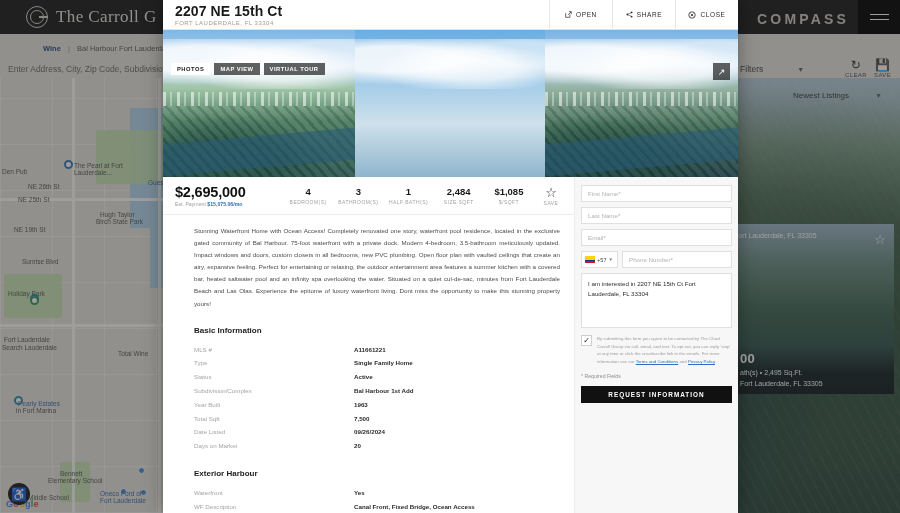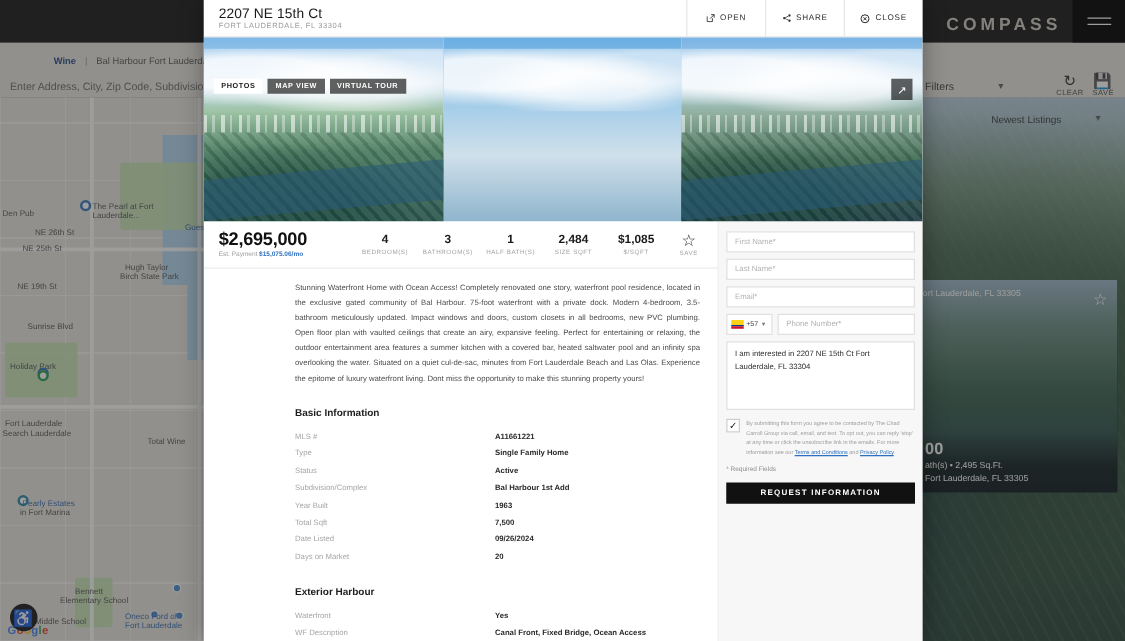--- a/index.html
+++ b/index.html
@@ -159,21 +159,21 @@
   
   .modal{
     position:absolute; left:163px; top:0; width:575px; height:513px;
     background:#ffffff; box-shadow:0 0 18px rgba(0,0,0,.35); overflow:hidden;
   }
   .modal-head{
     height:30px; display:flex; align-items:center; border-bottom:1px solid #e3e3e3;
     background:#fff;
   }
   .mh-addr{ padding-left:12px; flex:1; }
-  .mh-addr .t1{ font-size:11px; font-weight:normal; color:#1a1a1a; letter-spacing:.1px; }
+  .mh-addr .t1{ font-size:14px; font-weight:bold; color:#1a1a1a; letter-spacing:.1px; }
   .mh-addr .t2{ font-size:6px; color:#9a9a9a; letter-spacing:.5px; margin-top:1.5px; }
   .mh-act{
     width:63px; height:30px; display:flex; align-items:center; justify-content:center;
     gap:4px; font-size:6.5px; color:#2b2b2b; letter-spacing:.6px;
     border-left:1px solid #e8e8e8;
   }
   .mh-act svg{ display:block; }
 
   
   .gallery{ position:relative; height:147px; display:flex; }
@@ -233,21 +233,21 @@
   .price-blk .sub{ font-size:5.2px; color:#9d9d9d; margin-top:1px; }
   .price-blk .sub b{ color:#2f6fbf; font-weight:bold; }
   .stat{ flex:1; text-align:center; }
   .stat .v{ font-size:9.5px; font-weight:bold; color:#1a1a1a; }
   .stat .l{ font-size:5px; color:#a2a2a2; letter-spacing:.45px; margin-top:2px; }
   .save-blk{ width:34px; text-align:center; }
   .save-blk .star{ font-size:13px; color:#2b2b2b; line-height:13px; }
   .save-blk .l{ font-size:5px; color:#a2a2a2; letter-spacing:.45px; margin-top:1px; }
 
   
-  .scroll-area{ height:298px; overflow:hidden; padding:10px 14px 0 31px; position:relative;margin-left:42px; }
+  .scroll-area{ height:298px; overflow:hidden; padding:10px 14px 0 31px; position:relative; }
   .desc{
     font-size:6.2px; line-height:1.95; color:#4b4b4b; text-align:justify;
   }
   .sec-title{
     font-size:8px; font-weight:bold; color:#1d1d1d; margin:16px 0 8px;
   }
   .row{ display:flex; font-size:6.2px; line-height:1.9; padding:1px 0; }
   .row .k{ width:160px; color:#a5a5a5; }
   .row .v{ color:#2b2b2b; font-weight:bold; }
 
@@ -399,20 +399,24 @@
       <span class="g">💾</span>
       <span>SAVE</span>
     </div>
 
     <div class="newest">
       <span>Newest Listings</span>
       <span class="chev">▼</span>
     </div>
 
     <div class="bg-topbar">
+      <div class="brand-logo-wrap">
+        <div class="brand-ring"></div>
+        <div class="brand-text">The Carroll G</div>
+      </div>
       <div class="compass-text">COMPASS</div>
       <div class="hamburger">
         <i></i>
           <i></i>
       </div>
     </div>
   </div>
 
   <div class="dim-overlay"></div>
 

